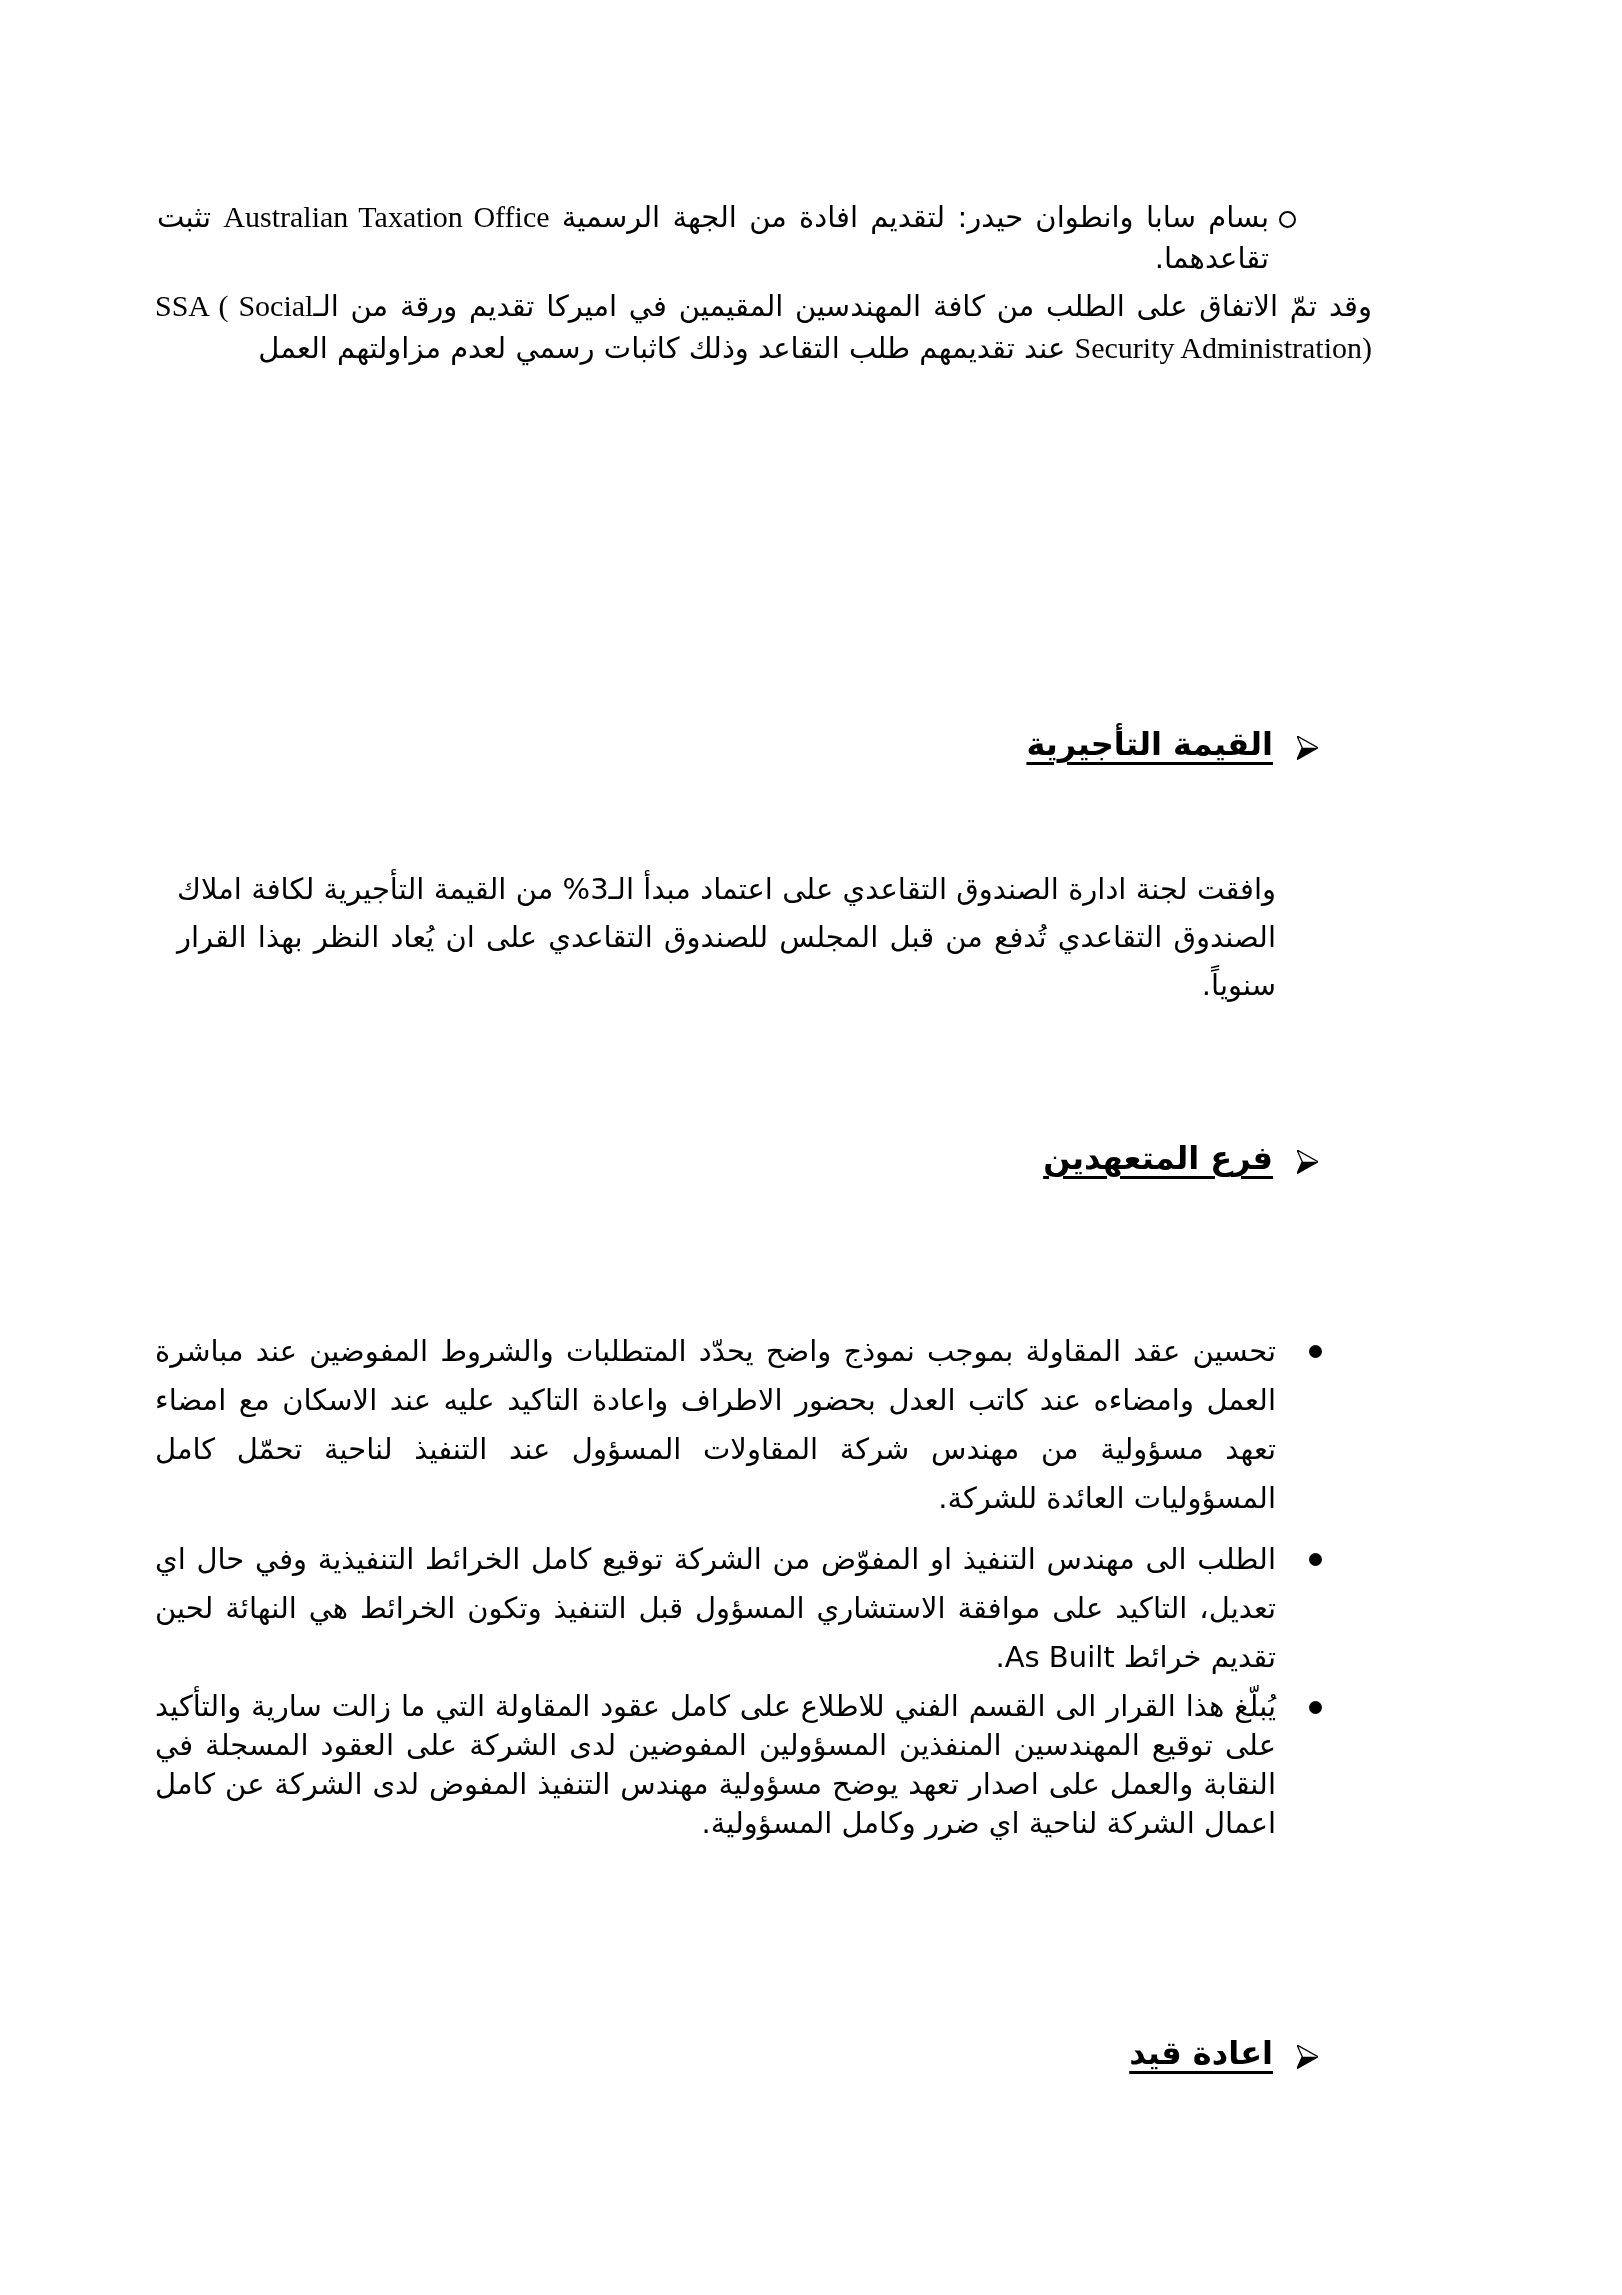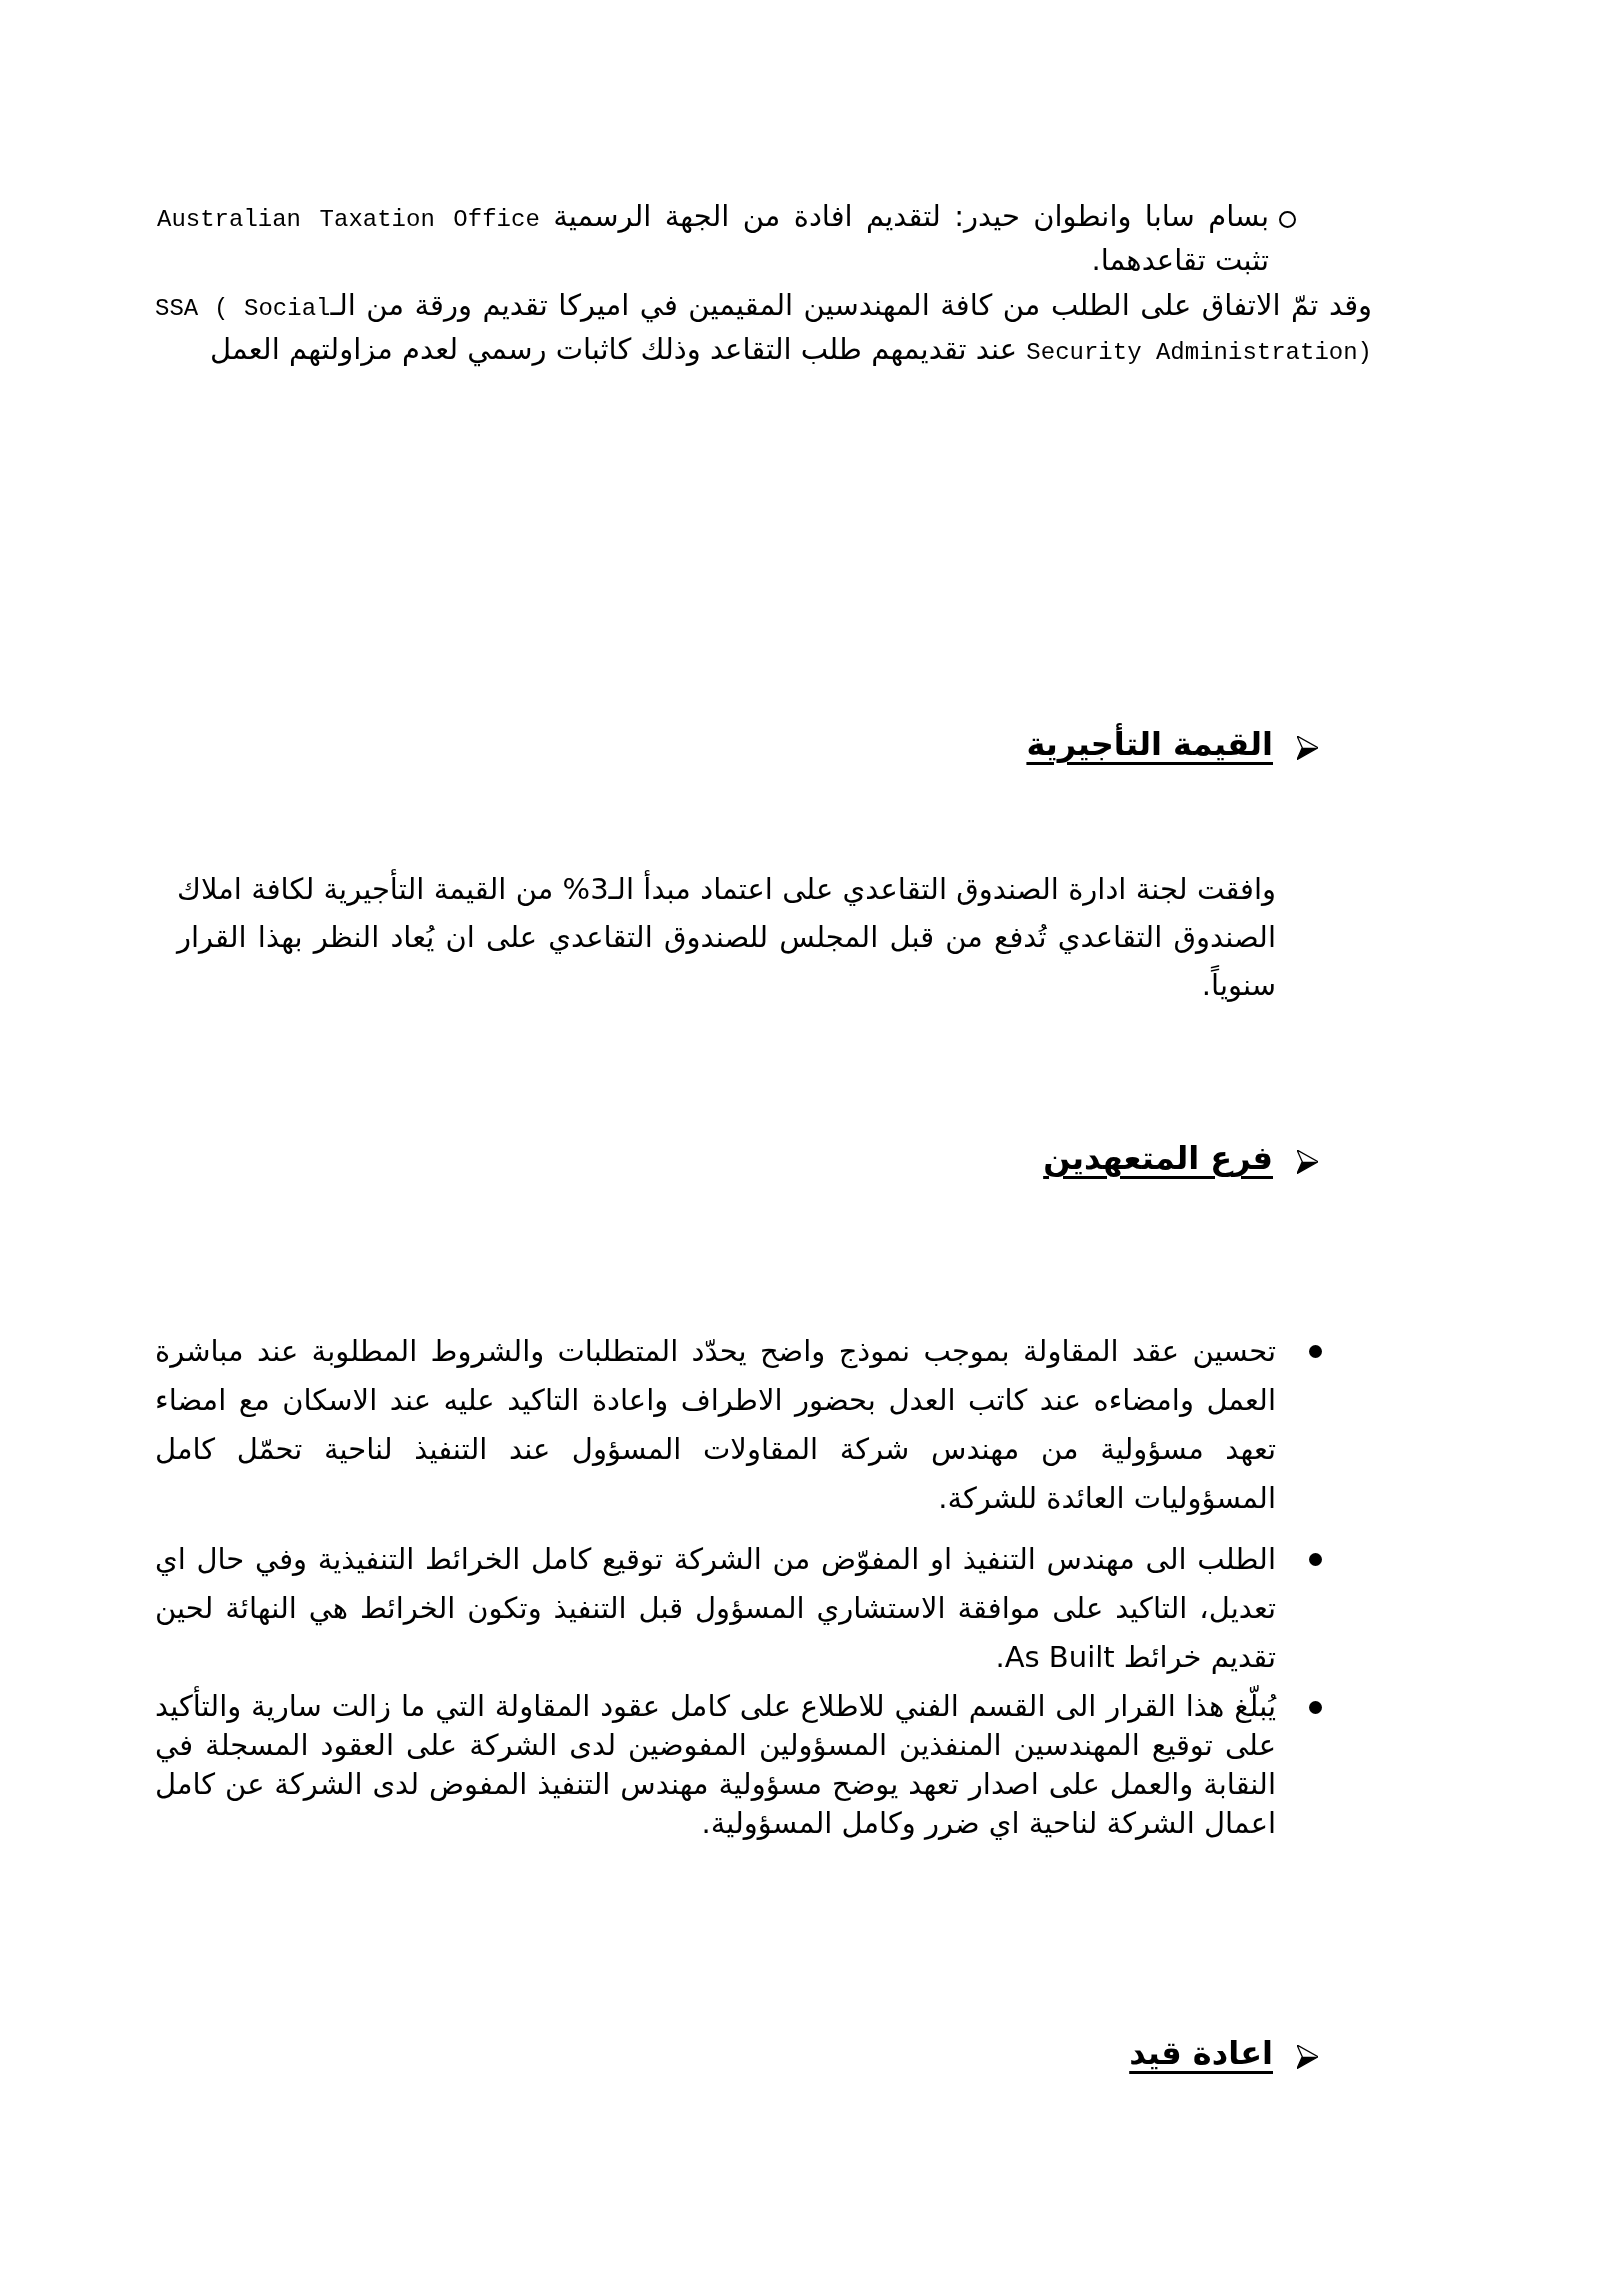--- a/index.html
+++ b/index.html
@@ -12,21 +12,21 @@
     .blk {
       position: absolute;
       direction: rtl;
       text-align: justify;
       text-align-last: right;
       font-family: "DejaVu Sans", "Liberation Sans", sans-serif;
       font-size: 29px;
       line-height: 41px;
       unicode-bidi: plaintext;
     }
-    .ltr { font-family: Liberation Mono, monospace; font-size: 24px; }
+    .ltr { font-family: Liberation Serif, serif; font-size: 30px; }
     .sub-item { left: 157px; width: 1112px; top: 196px; }
     .sub-bullet {
       position: absolute; left: 1279px; top: 211px; width: 17px; height: 17px;
       border: 2px solid #000; border-radius: 50%; box-sizing: border-box;
     }
     .p-agree { left: 155px; width: 1217px; top: 285px; }
     .heading-arrow {
       position: absolute; width: 21px; height: 23.6px;
     }
     .heading-text {
@@ -66,21 +66,21 @@
   <div class="blk" style="left:177px; width:1099px; top:865px; line-height:48px;">وافقت لجنة ادارة الصندوق التقاعدي على اعتماد مبدأ الـ3% من القيمة التأجيرية لكافة املاك الصندوق التقاعدي تُدفع من قبل المجلس للصندوق التقاعدي على ان يُعاد النظر بهذا القرار سنوياً.</div>
 
   <svg class="heading-arrow" style="left:1297px; top:1150px;" viewBox="0 0 32 36">
     <polygon points="0,0 32,18 0,36 8,18" fill="#ffffff" stroke="#000" stroke-width="2"></polygon>
     <polygon points="8,18 32,18 0,36" fill="#000"></polygon>
   </svg>
   <div class="heading-text" style="right:350px; top:1139px;">فرع المتعهدين</div>
 
 
   <span class="bullet-dot" style="left:1309px; top:1345px;"></span>
-  <div class="blk list-item" style="left:155px; width:1121px; top:1327px;">تحسين عقد المقاولة بموجب نموذج واضح يحدّد المتطلبات والشروط المطلوبة عند مباشرة العمل وامضاءه عند كاتب العدل بحضور الاطراف واعادة التاكيد عليه عند الاسكان مع امضاء تعهد مسؤولية من مهندس شركة المقاولات المسؤول عند التنفيذ لناحية تحمّل كامل المسؤوليات العائدة للشركة.</div>
+  <div class="blk list-item" style="left:155px; width:1121px; top:1327px;">تحسين عقد المقاولة بموجب نموذج واضح يحدّد المتطلبات والشروط المفوضين عند مباشرة العمل وامضاءه عند كاتب العدل بحضور الاطراف واعادة التاكيد عليه عند الاسكان مع امضاء تعهد مسؤولية من مهندس شركة المقاولات المسؤول عند التنفيذ لناحية تحمّل كامل المسؤوليات العائدة للشركة.</div>
 
   <span class="bullet-dot" style="left:1309px; top:1553px;"></span>
   <div class="blk list-item" style="left:155px; width:1121px; top:1535px;">الطلب الى مهندس التنفيذ او المفوّض من الشركة توقيع كامل الخرائط التنفيذية وفي حال اي تعديل، التاكيد على موافقة الاستشاري المسؤول قبل التنفيذ وتكون الخرائط هي النهائة لحين تقديم خرائط As Built.</div>
 
   <span class="bullet-dot" style="left:1309px; top:1701px;"></span>
   <div class="blk list-item tight" style="left:155px; width:1121px; top:1687px;">يُبلّغ هذا القرار الى القسم الفني للاطلاع على كامل عقود المقاولة التي ما زالت سارية والتأكيد على توقيع المهندسين المنفذين المسؤولين المفوضين لدى الشركة على العقود المسجلة في النقابة والعمل على اصدار تعهد يوضح مسؤولية مهندس التنفيذ المفوض لدى الشركة عن كامل اعمال الشركة لناحية اي ضرر وكامل المسؤولية.</div>
 
   <svg class="heading-arrow" style="left:1297px; top:2045px;" viewBox="0 0 32 36">
     <polygon points="0,0 32,18 0,36 8,18" fill="#ffffff" stroke="#000" stroke-width="2"></polygon>
     <polygon points="8,18 32,18 0,36" fill="#000"></polygon>

